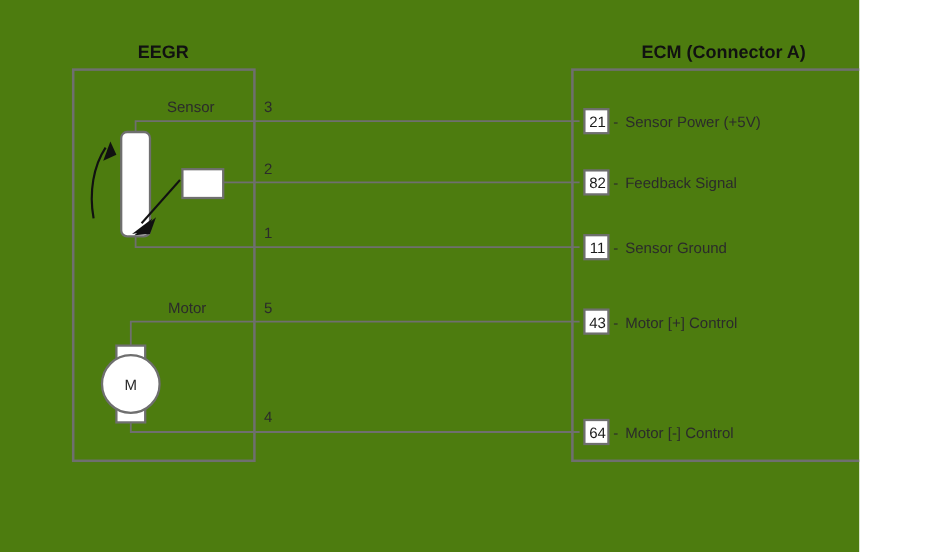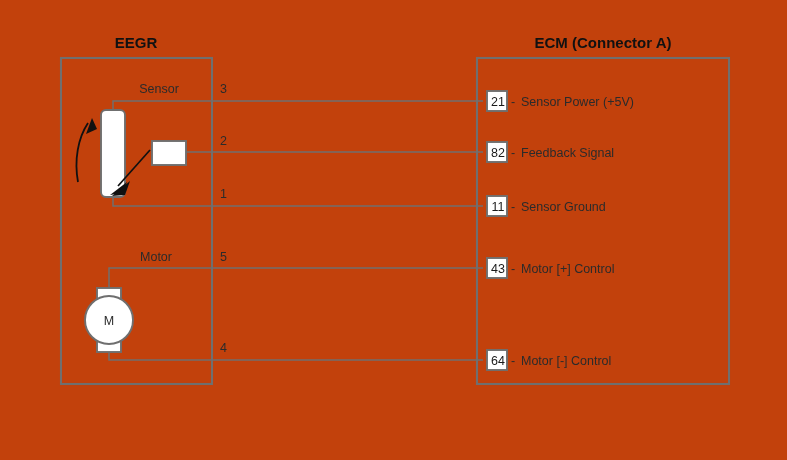--- a/index.html
+++ b/index.html
@@ -2,23 +2,23 @@
 <html><head>
 <meta charset="utf-8">
 <style>
   html, body {
     margin: 0;
     padding: 0;
     background: #ffffff;
   }
   #diagram-root {
     position: relative;
-    width: 787px;
+    width: 716px;
     height: 460px;
-    background: #c2410c;
+    background: #4d7c0f;
     font-family: "Liberation Sans", sans-serif;
     overflow: hidden;
     text-align: center;
   }
   svg.wiring {
     position: absolute;
     left: 0;
     top: 0;
     width: 787px;
     height: 460px;

